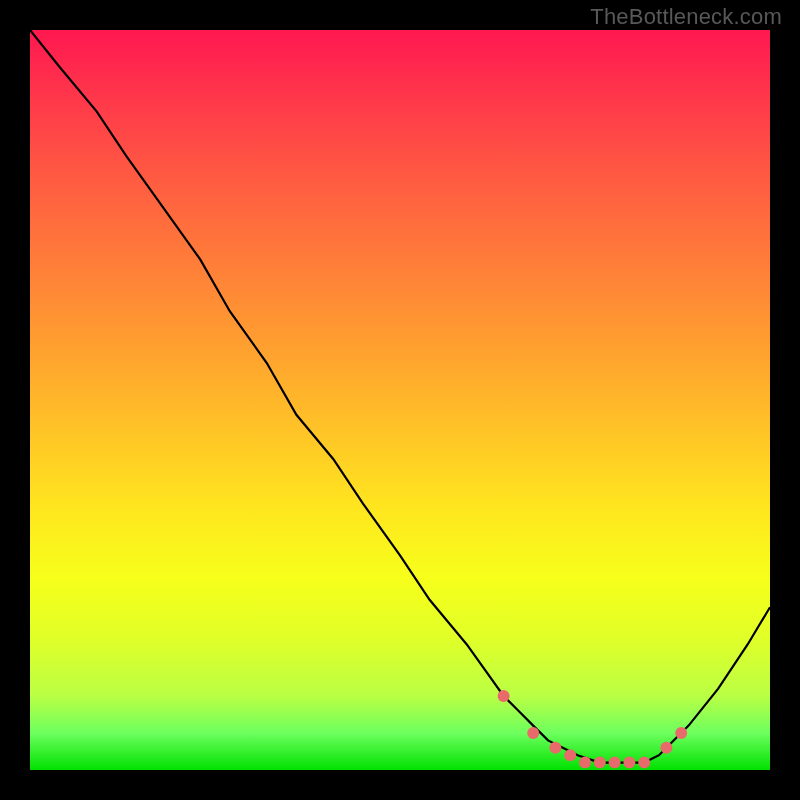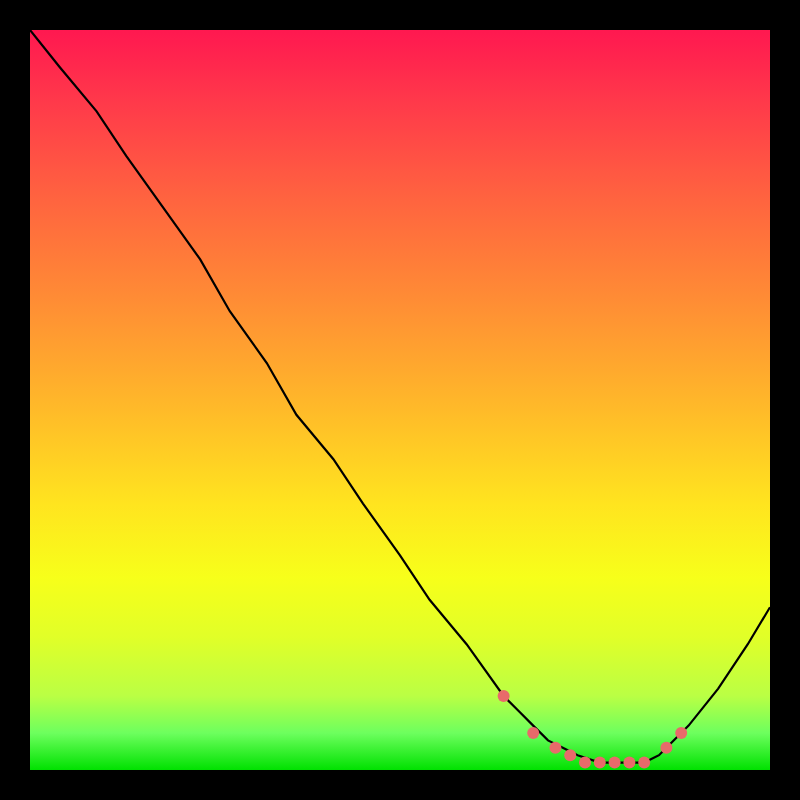--- a/index.html
+++ b/index.html
@@ -71,13 +71,14 @@
           <circle cx="555.0" cy="732.6" r="6" fill="#e86a6a"></circle>
           <circle cx="569.8" cy="732.6" r="6" fill="#e86a6a"></circle>
           <circle cx="584.6" cy="732.6" r="6" fill="#e86a6a"></circle>
           <circle cx="599.4" cy="732.6" r="6" fill="#e86a6a"></circle>
           <circle cx="614.2" cy="732.6" r="6" fill="#e86a6a"></circle>
           <circle cx="636.4" cy="717.8" r="6" fill="#e86a6a"></circle>
           <circle cx="651.2" cy="703.0" r="6" fill="#e86a6a"></circle>
         </g>
     </svg>
   </div>
+  <div class="watermark">TheBottleneck.com</div>
 </div>
 
 </body></html>

